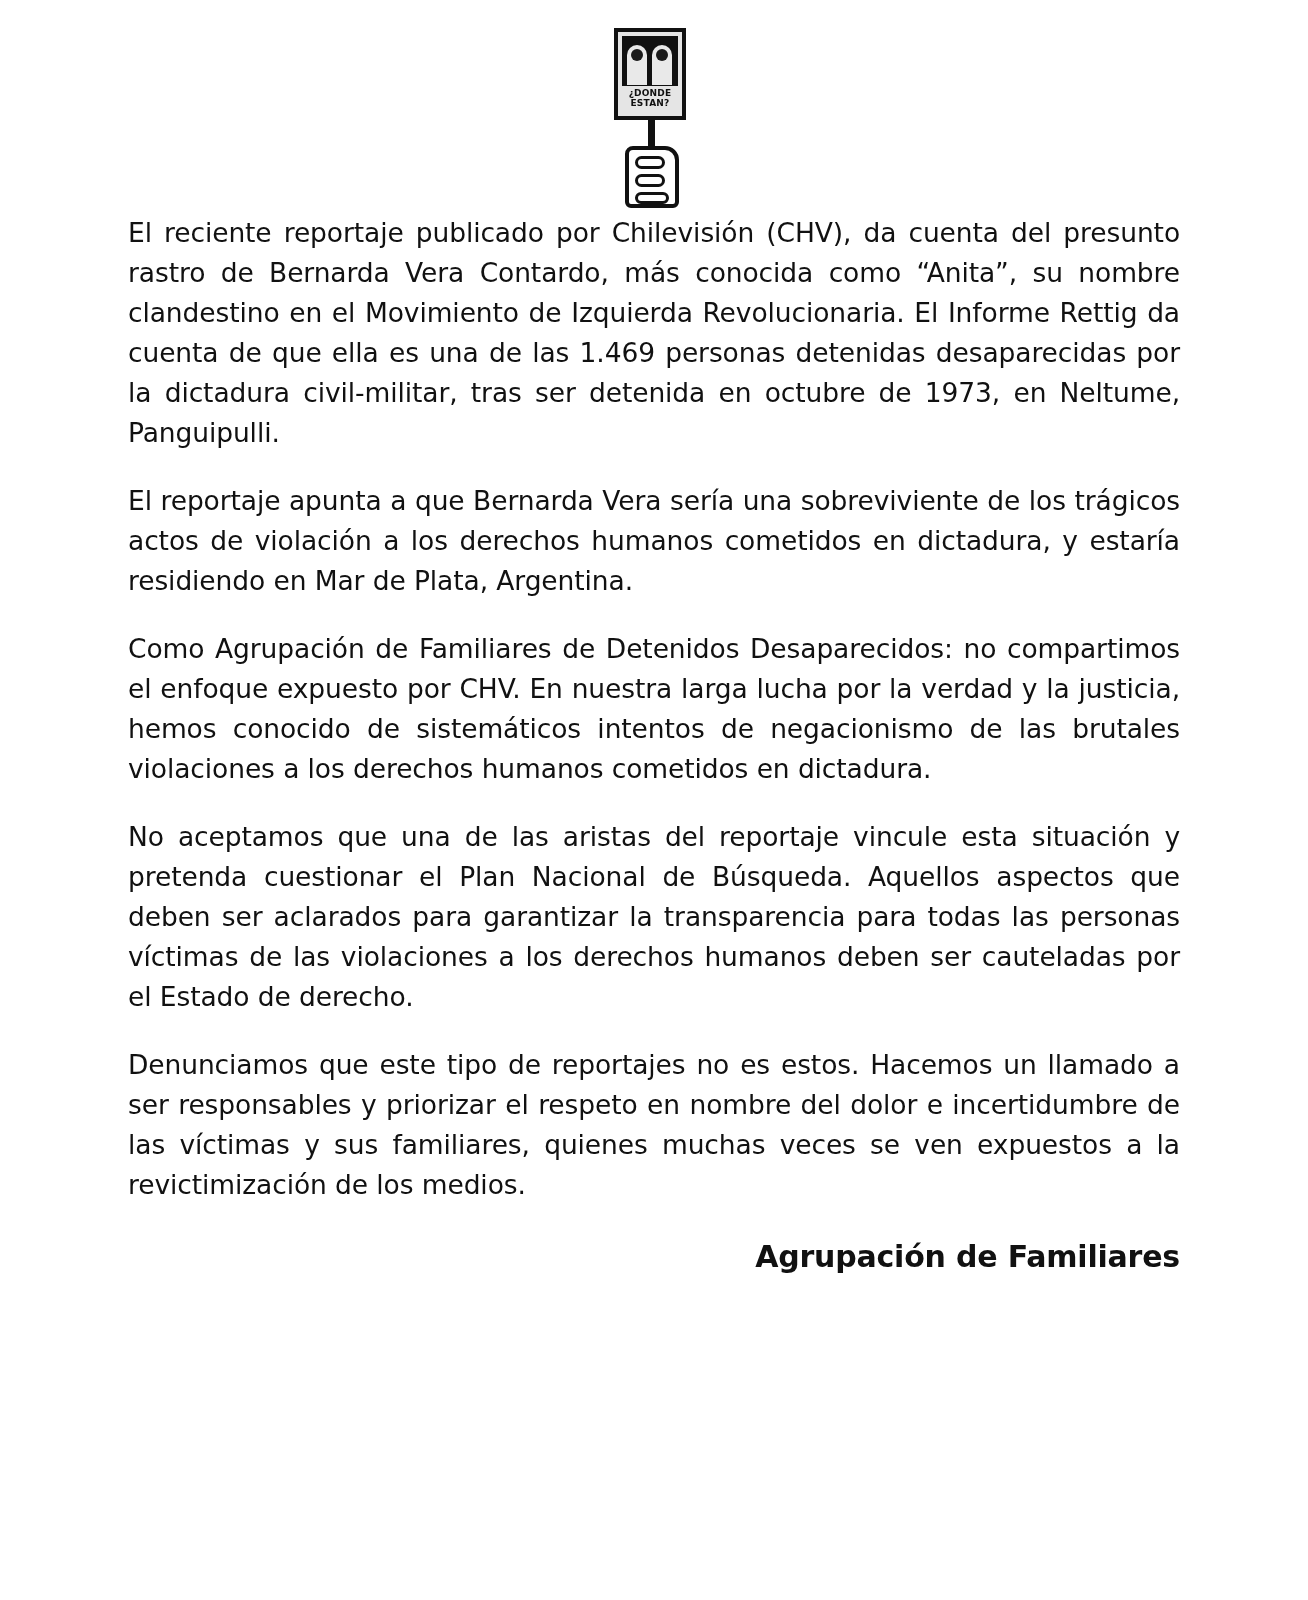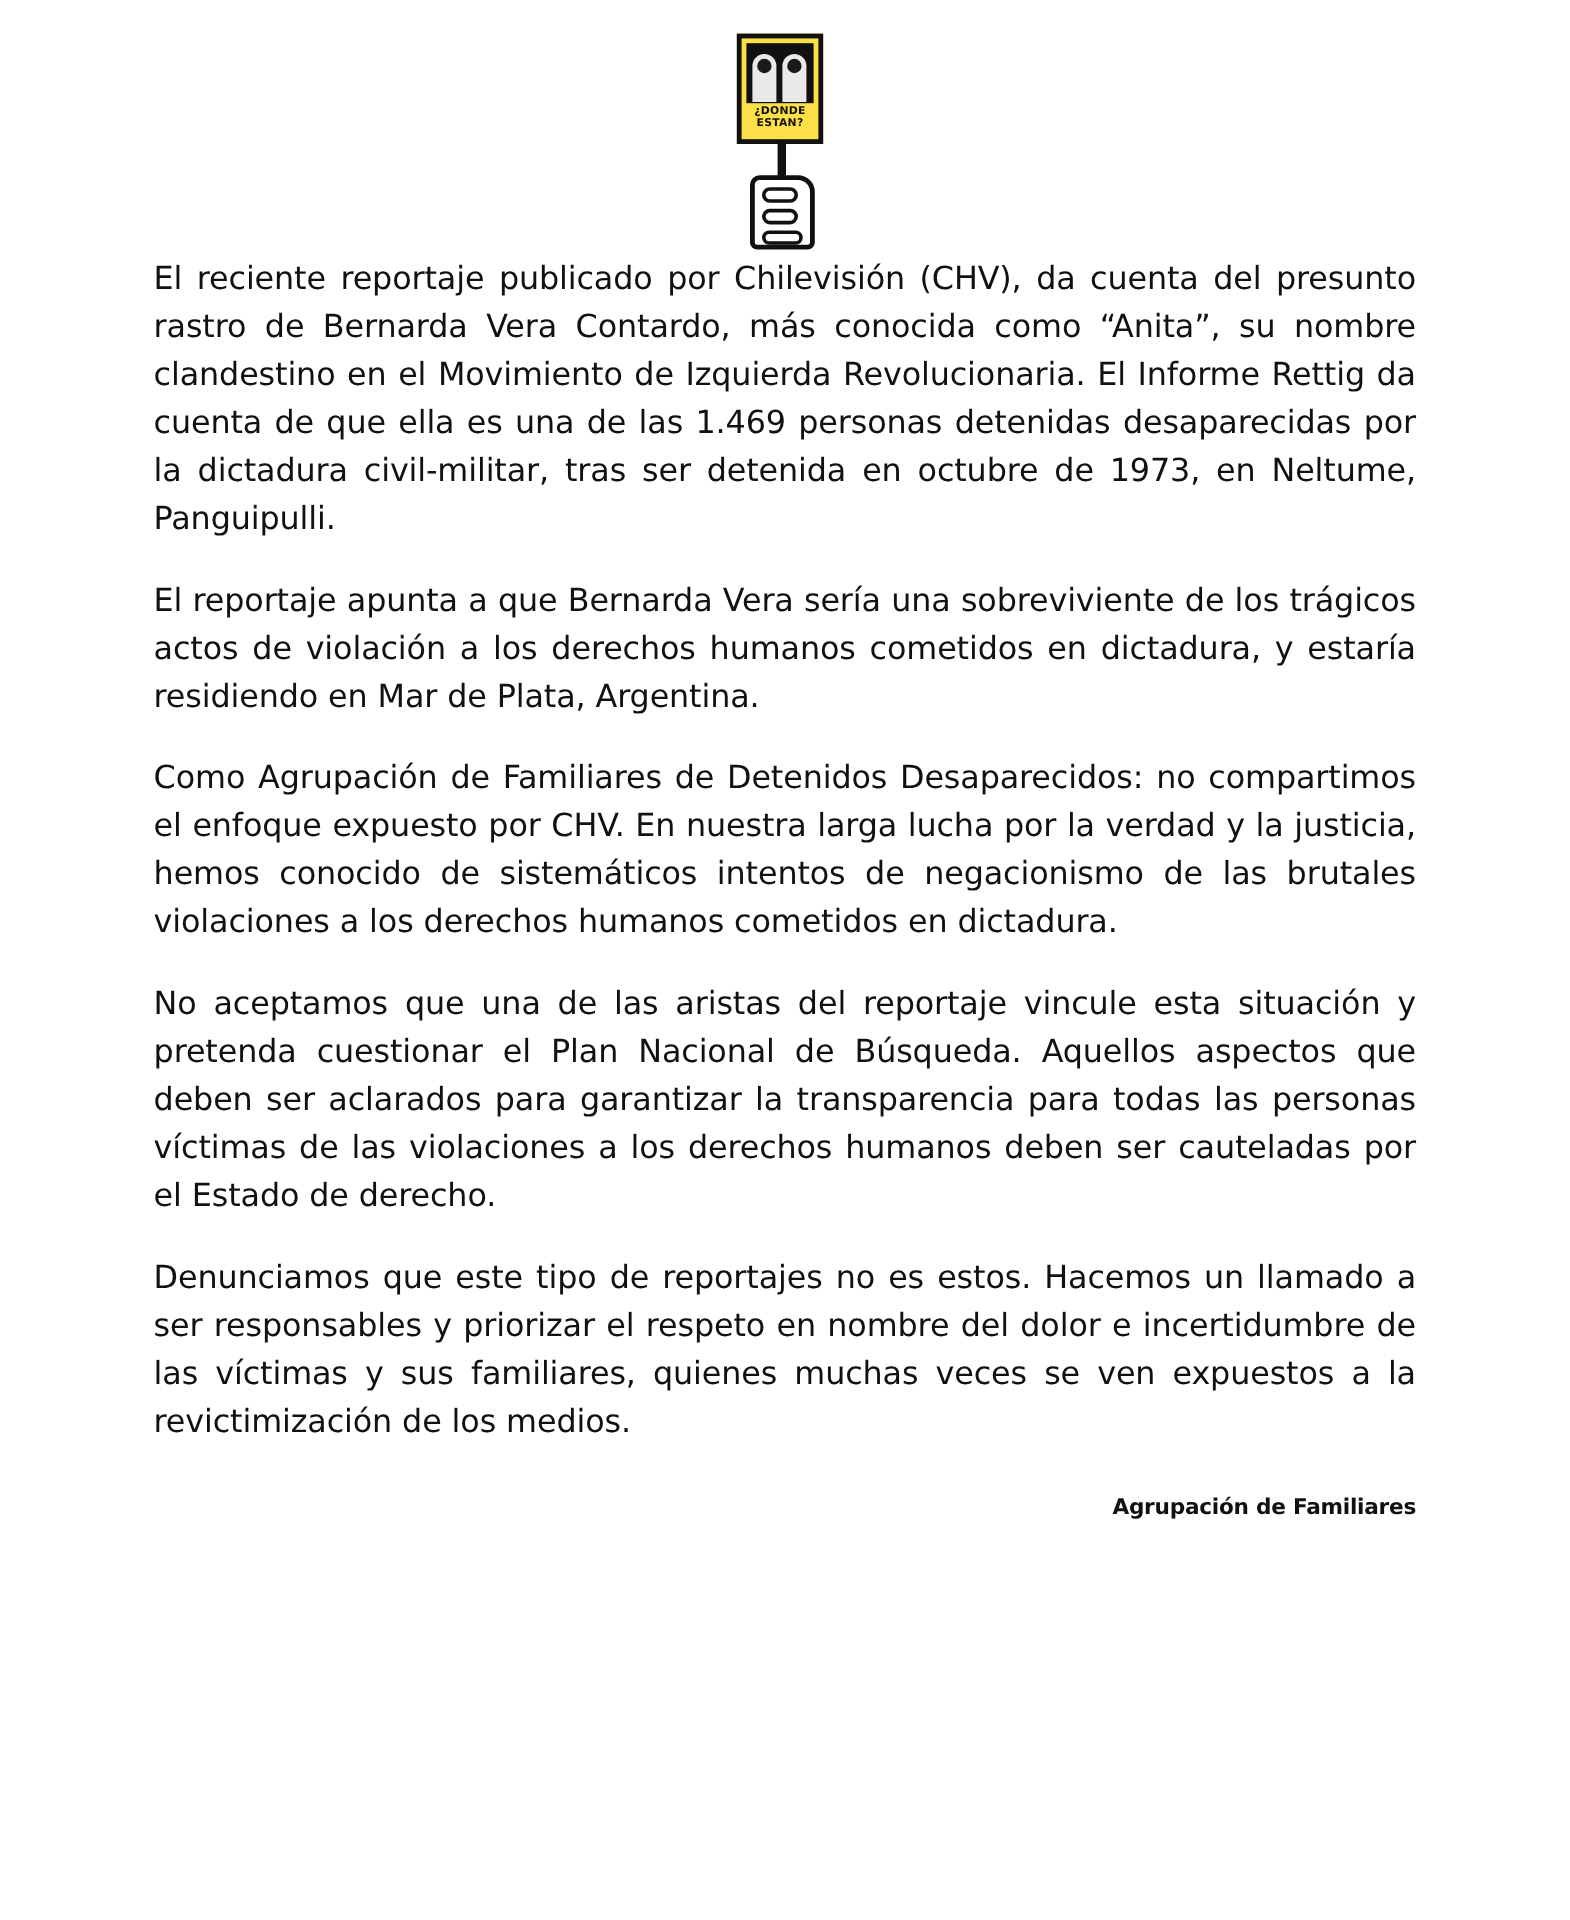--- a/index.html
+++ b/index.html
@@ -32,21 +32,21 @@
     height: 180px;
     position: relative;
   }
   .sign-board {
     position: absolute;
     left: 8px;
     top: 0;
     width: 72px;
     height: 92px;
     border: 4px solid #111;
-    background: #fde047;
+    background: #e5e5e5;
     box-sizing: border-box;
   }
   .sign-photo {
     position: absolute;
     left: 4px;
     top: 4px;
     width: 56px;
     height: 50px;
     background: #111;
   }
@@ -141,21 +141,21 @@
     text-align: justify;
     text-justify: inter-word;
     letter-spacing: -0.1px;
   }
   p.para:last-of-type { margin-bottom: 0; }
   .b { font-weight: normal; }
   .signature {
     margin-top: 34px;
     text-align: right;
     font-weight: bold;
-    font-size: 18px;
+    font-size: 30px;
     line-height: 35px;
     letter-spacing: -0.2px;
   }
 </style>
 </head>
 <body>
 
 <div class="page">
 
   <div class="logo-wrap">

